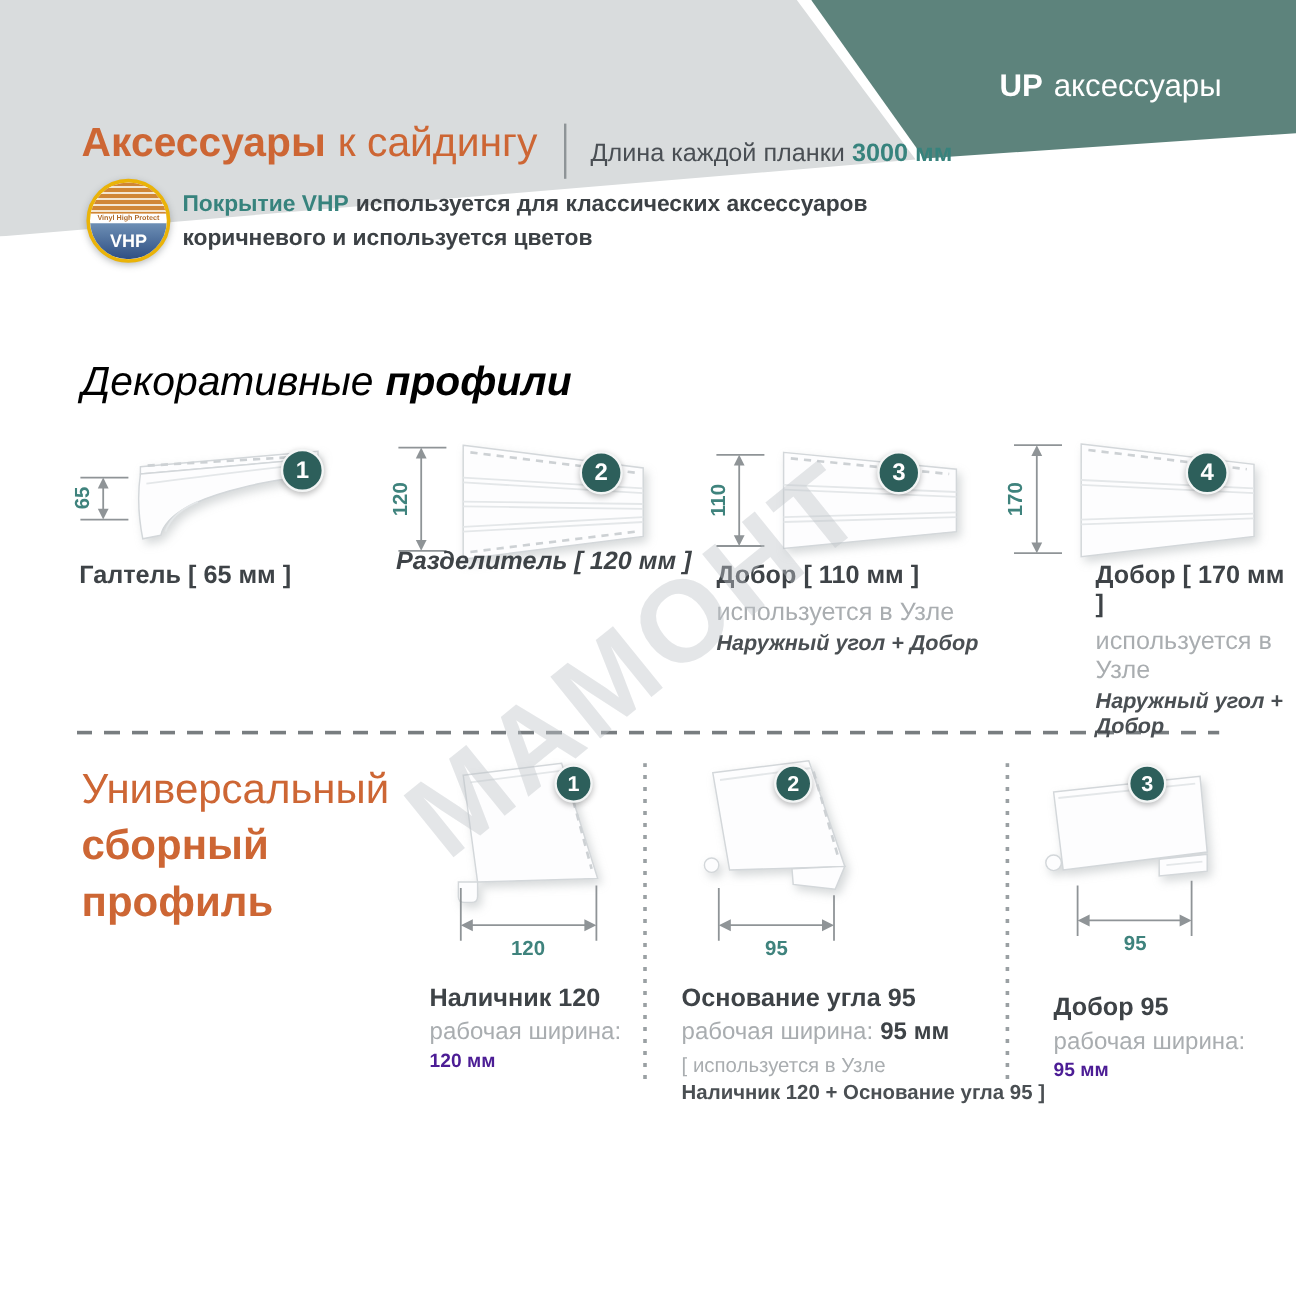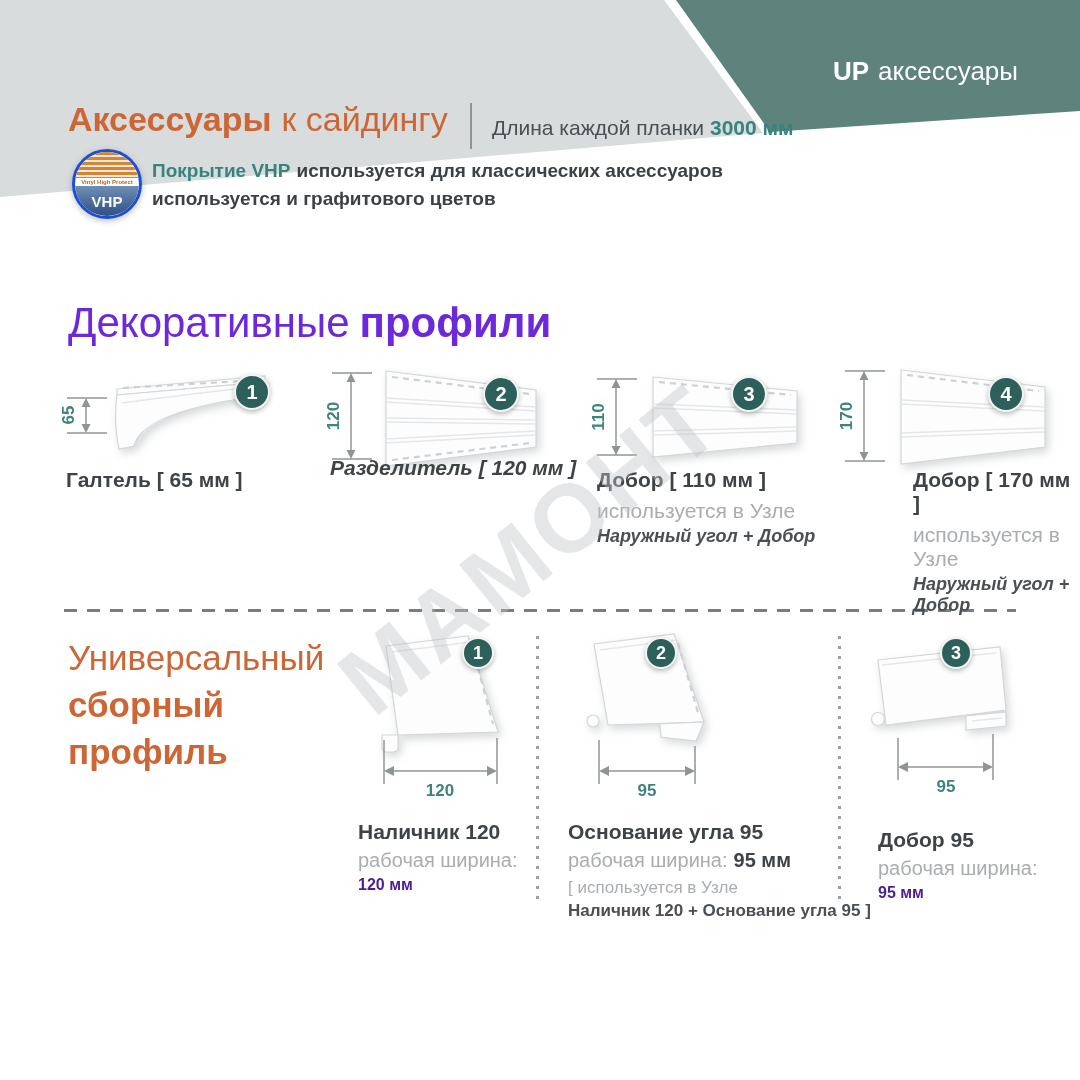--- a/index.html
+++ b/index.html
@@ -17,33 +17,33 @@
 
   .page-title{position:absolute;left:68px;top:100px;font-size:34px;color:#cd6634;z-index:3;}
   .page-title .b{font-weight:bold;}
   .page-title .r{font-weight:normal;margin-left:10px;}
   .title-divider{position:absolute;left:470px;top:103px;width:2px;height:46px;background:#8e9497;z-index:3;}
   .length-note{position:absolute;left:492px;top:116px;font-size:21px;color:#4a4f54;z-index:3;}
   .length-note .val{color:#37837d;font-weight:bold;margin-left:6px;}
 
   
   .vhp-badge{position:absolute;left:72px;top:149px;width:64px;height:64px;border-radius:50%;
-             background:#fff;border:3px solid #1d4ed8;box-shadow:0 2px 6px rgba(60,70,75,.35);
+             background:#fff;border:3px solid #eab308;box-shadow:0 2px 6px rgba(60,70,75,.35);
              overflow:hidden;z-index:4;display:flex;flex-direction:column;}
   .vhp-stripes{height:26px;background:repeating-linear-gradient(180deg,#d08636 0 3px,#f3e6d2 3px 5px);}
   .vhp-mini{font-size:6px;line-height:8px;text-align:center;color:#b06a28;font-weight:bold;white-space:nowrap;}
   .vhp-blue{flex:1;background:linear-gradient(180deg,#6d8fb5,#2f4f83);color:#fff;font-weight:bold;
             font-size:15px;display:flex;align-items:center;justify-content:center;border-radius:0 0 40px 40px;}
   .vhp-note{position:absolute;left:152px;top:157px;font-size:19px;font-weight:bold;line-height:28px;
             color:#3c4145;z-index:4;}
   .vhp-note .accent{color:#37837d;}
   .vhp-note .rest{margin-left:6px;}
 
   
-  .sec1-title{position:absolute;left:68px;top:299px;font-size:42px;color:#6d28d9;}
+  .sec1-title{position:absolute;left:68px;top:299px;font-size:34px;color:#000000;font-style:italic;}
   .sec1-title .reg{font-weight:normal;}
   .sec1-title .b{font-weight:bold;margin-left:10px;}
   .sec2-title{position:absolute;left:68px;top:634px;font-size:35px;color:#cd6634;line-height:47px;}
   .sec2-title .l1{font-weight:normal;}
   .sec2-title .l2,.sec2-title .l3{font-weight:bold;}
 
   
   .h-dashed{position:absolute;left:64px;top:609px;width:952px;height:3px;
             background:repeating-linear-gradient(90deg,#787d80 0 13px,transparent 13px 23px);}
   .v-dotted{position:absolute;top:636px;width:3px;height:268px;
@@ -108,21 +108,21 @@
 
   <div class="vhp-badge">
     <div class="vhp-stripes"></div>
     <div class="vhp-mini">Vinyl High Protect</div>
     <div class="vhp-blue">VHP</div>
   </div>
   <div class="vhp-note">
     <div>
       <span class="accent">Покрытие VHP</span><span class="rest">используется для классических аксессуаров</span>
     </div>
-    <div>используется и графитового цветов</div>
+    <div>коричневого и используется цветов</div>
   </div>
 
   <div class="sec1-title">
     <span class="reg">Декоративные</span><span class="b">профили</span>
   </div>
 
   <svg class="card-svg" style="left:55px;top:363px;" width="250" height="125" viewBox="0 0 250 125">
     <g class="dim">
       <line x1="12" y1="35" x2="52" y2="35"></line>
         <line x1="12" y1="70" x2="52" y2="70"></line>

